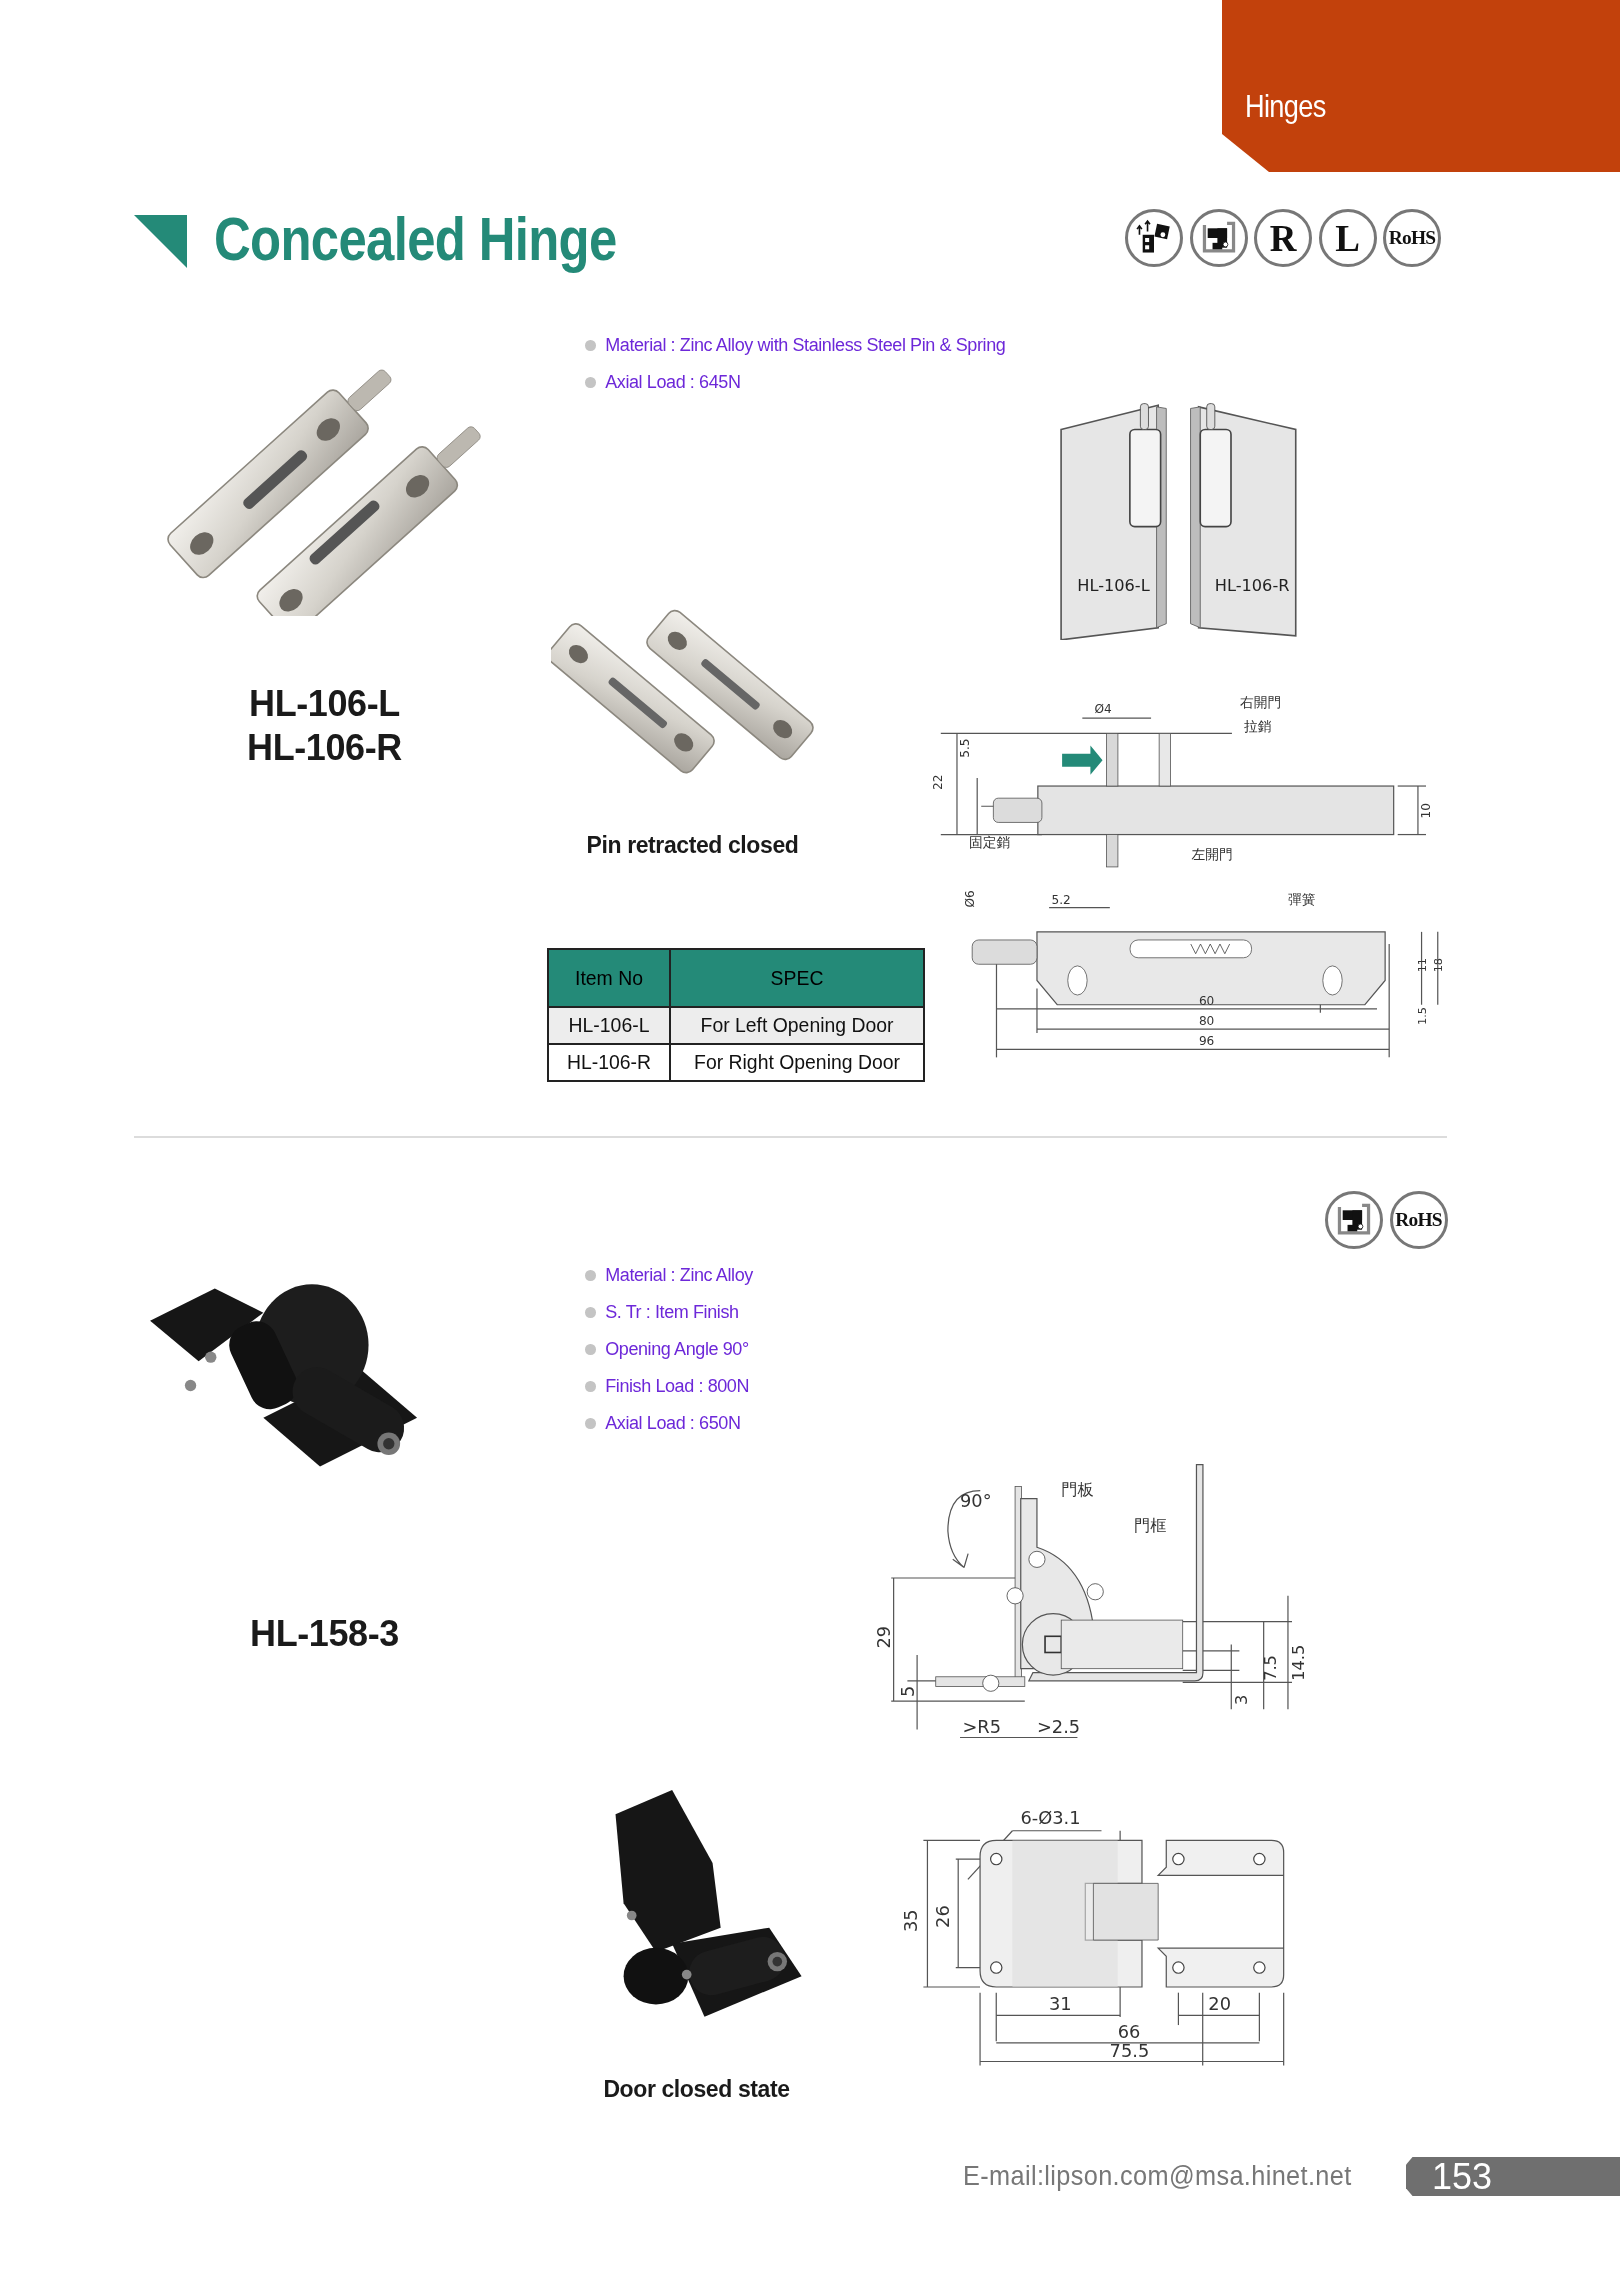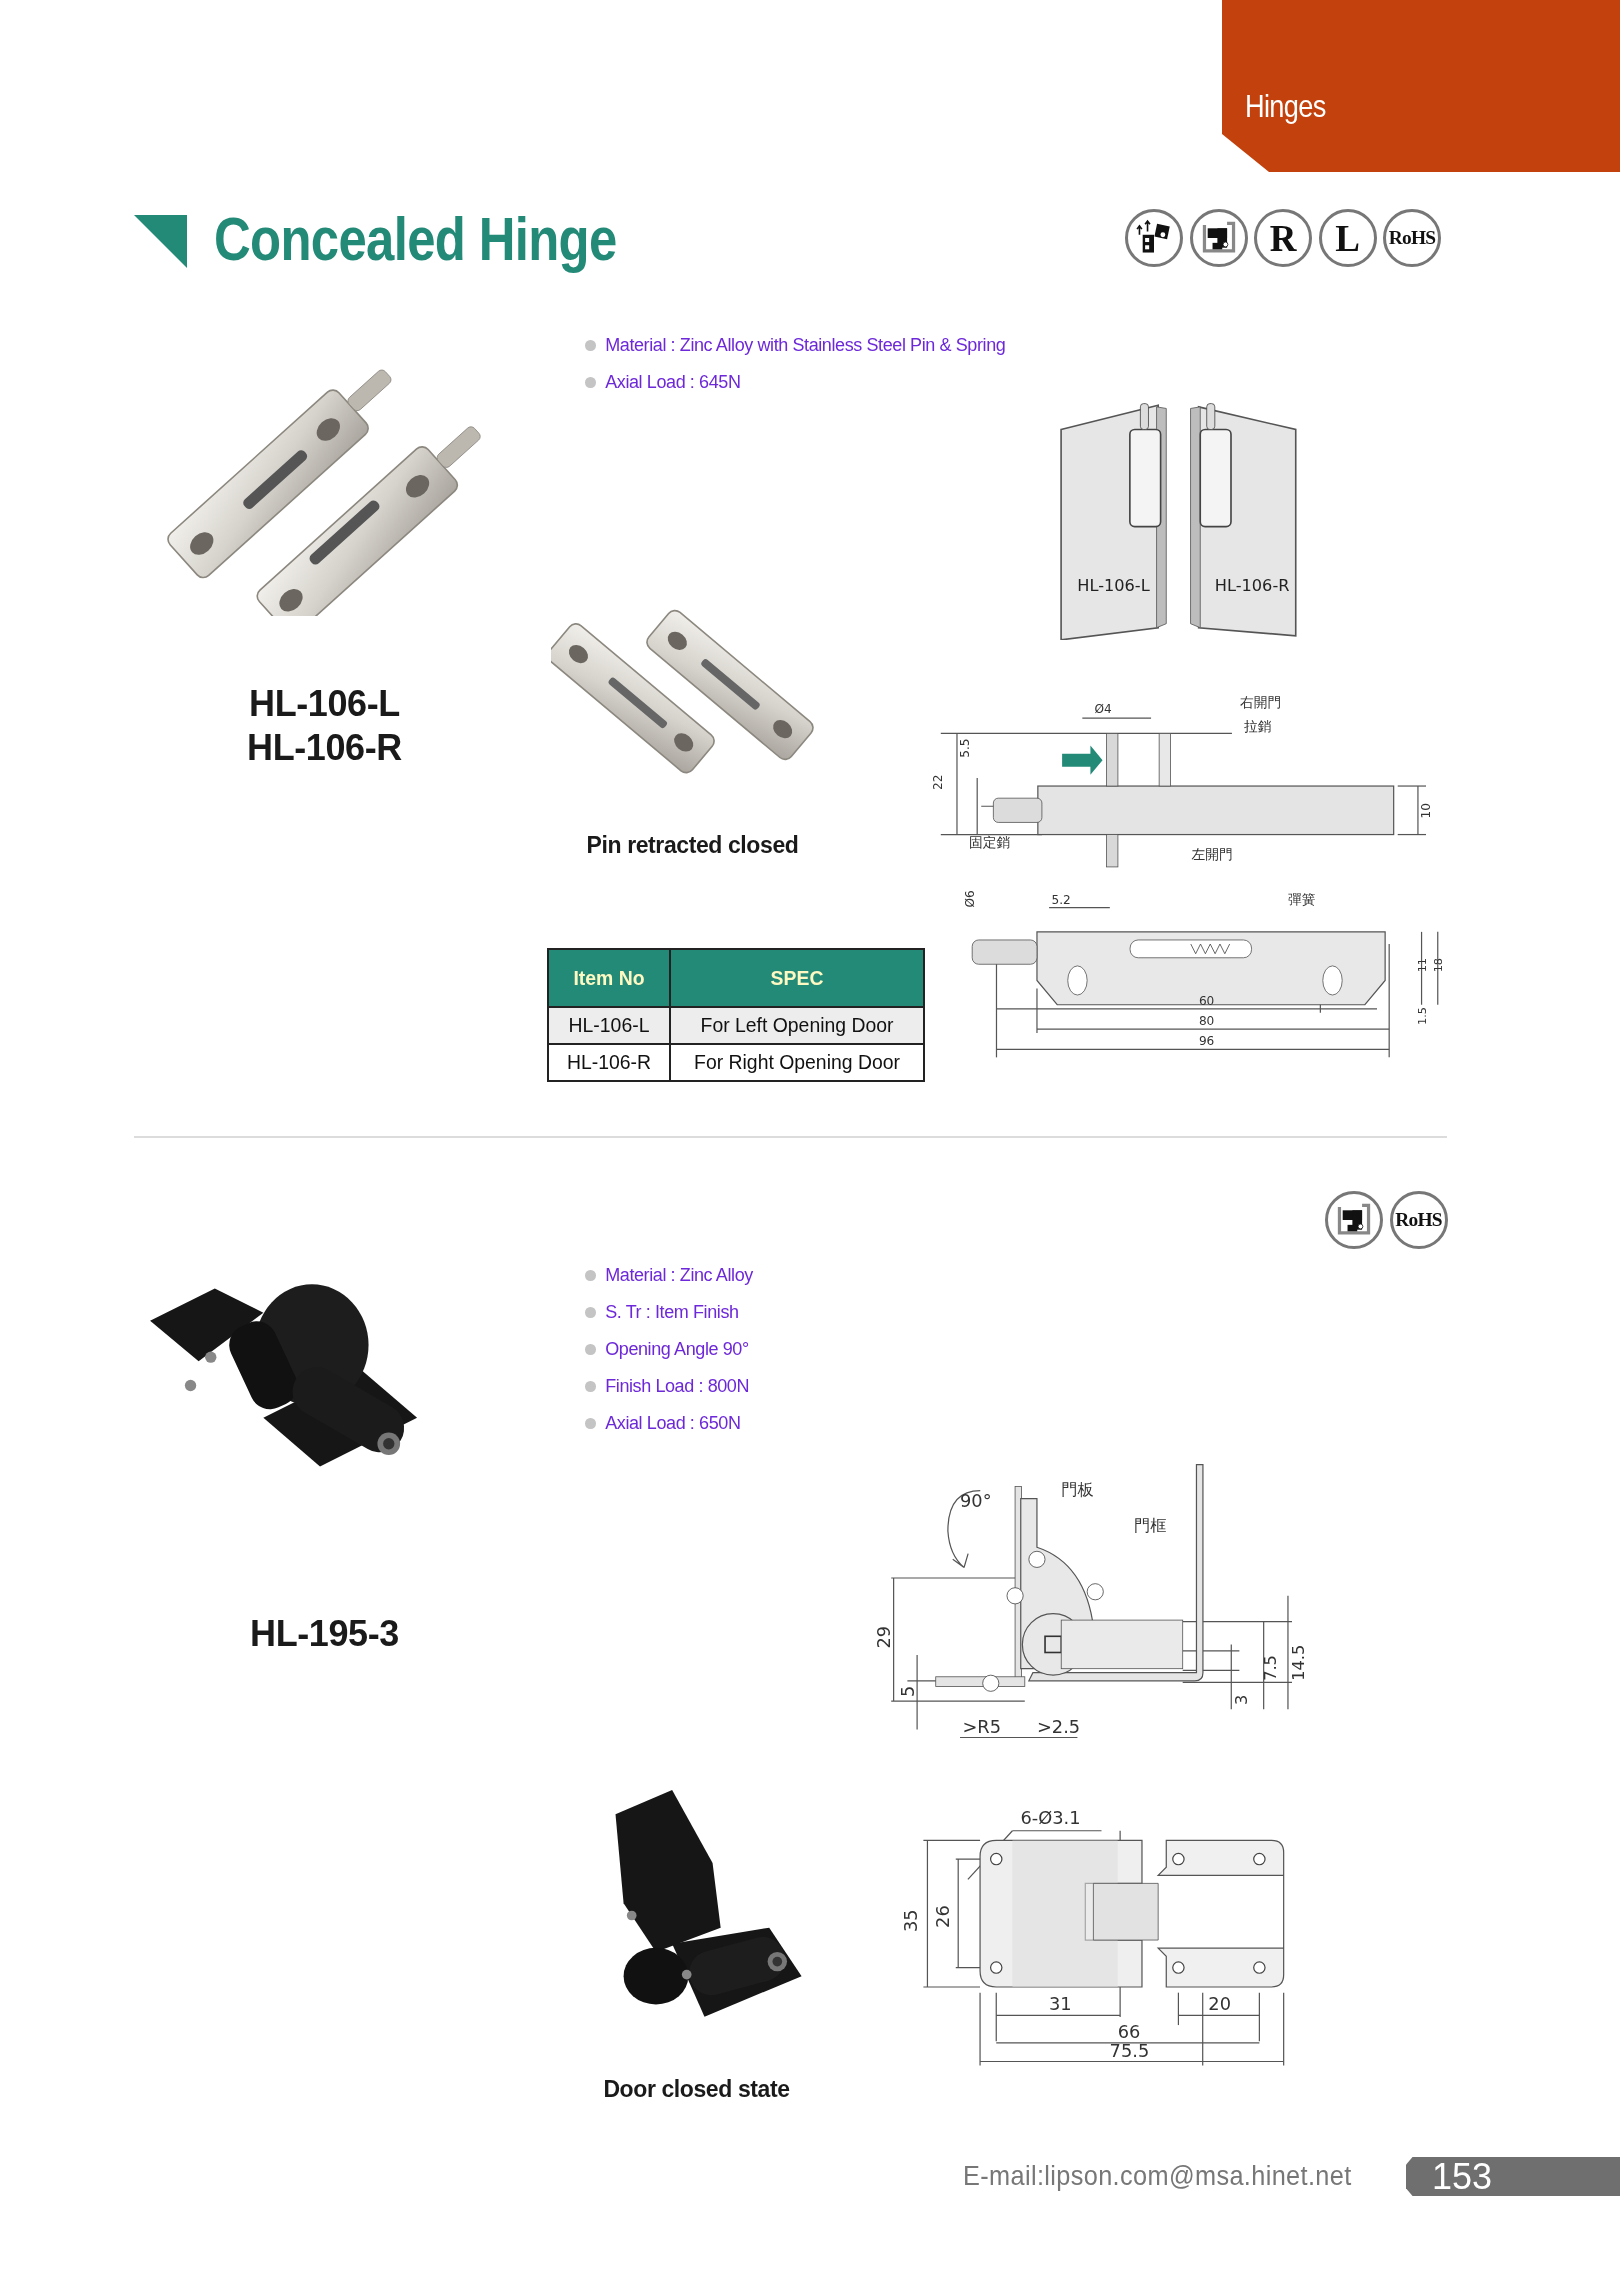--- a/index.html
+++ b/index.html
@@ -29,21 +29,21 @@
   
   .bullets { list-style: none; }
   .bullets li { font-size: 18px; line-height: 37px; color: #6d28d9; display: flex; align-items: center; letter-spacing: -0.4px; }
   .bullets li::before { content: ""; width: 10.5px; height: 10.5px; border-radius: 50%; background: #c4c4c4; margin-right: 9.7px; flex: none; }
 
   .model { font-size: 36px; font-weight: bold; color: #1a1a1a; text-align: center; line-height: 44px; letter-spacing: -0.4px; }
   .caption { font-size: 23px; font-weight: bold; color: #1a1a1a; text-align: center; letter-spacing: -0.4px; }
 
   
   table.spec { border-collapse: collapse; font-size: 19.4px; }
-  table.spec th { background: #248a78; color: #fef9c3; font-weight: bold; height: 58px; border: 2.4px solid #222; }
+  table.spec th { background: #248a78; color: #000000; font-weight: normal; height: 58px; border: 2.4px solid #222; }
   table.spec td { height: 37px; border: 2.4px solid #222; text-align: center; color: #111; }
   table.spec tr.row-0 td { background: #ededed; }
   table.spec tr.row-1 td { background: #fff; }
 
   .divider { left: 134px; top: 1136px; width: 1313px; height: 1.6px; background: #dcdcdc; }
 
   
   .email { left: 963px; top: 2160px; font-size: 27.5px; color: #777; letter-spacing: 0.4px; transform: scaleX(0.92); transform-origin: left; }
   .page-num-box { left: 1406px; top: 2157px; width: 215px; height: 39px; background: #6f6f6f;
     clip-path: polygon(6.5px 0, 100% 0, 100% 100%, 6.5px 100%, 0 80%, 0 20%); }
@@ -266,21 +266,21 @@
     <polygon points="150,200 270,140 340,200 220,260" fill="#161616"></polygon>
     <ellipse cx="210" cy="110" rx="70" ry="75" fill="#1d1d1d"></ellipse>
     <rect x="120" y="80" width="60" height="110" rx="25" fill="#111" transform="rotate(-25 150 135)"></rect>
     <rect x="180" y="160" width="150" height="60" rx="30" fill="#1b1b1b" transform="rotate(30 255 190)"></rect>
     <circle cx="305" cy="232" r="14" fill="#777"></circle>
       <circle cx="305" cy="232" r="7" fill="#333"></circle>
     <circle cx="85" cy="125" r="7" fill="#888"></circle>
       <circle cx="60" cy="160" r="7" fill="#888"></circle>
   </svg>
 </div>
-<div class="abs model" style="left:203px; top:1612px; width:243px;">HL-195-3</div>
+<div class="abs model" style="left:203px; top:1612px; width:243px;">HL-158-3</div>
 
 <ul class="abs bullets" style="left:585px; top:1257px;">
   <li>Material : Zinc Alloy</li>
   <li>S. Tr : Item Finish</li>
   <li>Opening Angle 90°</li>
   <li>Finish Load : 800N</li>
   <li>Axial Load : 650N</li>
 </ul>
 
 <div class="abs" style="left:583px; top:1782px; width:243px; height:267px;">

